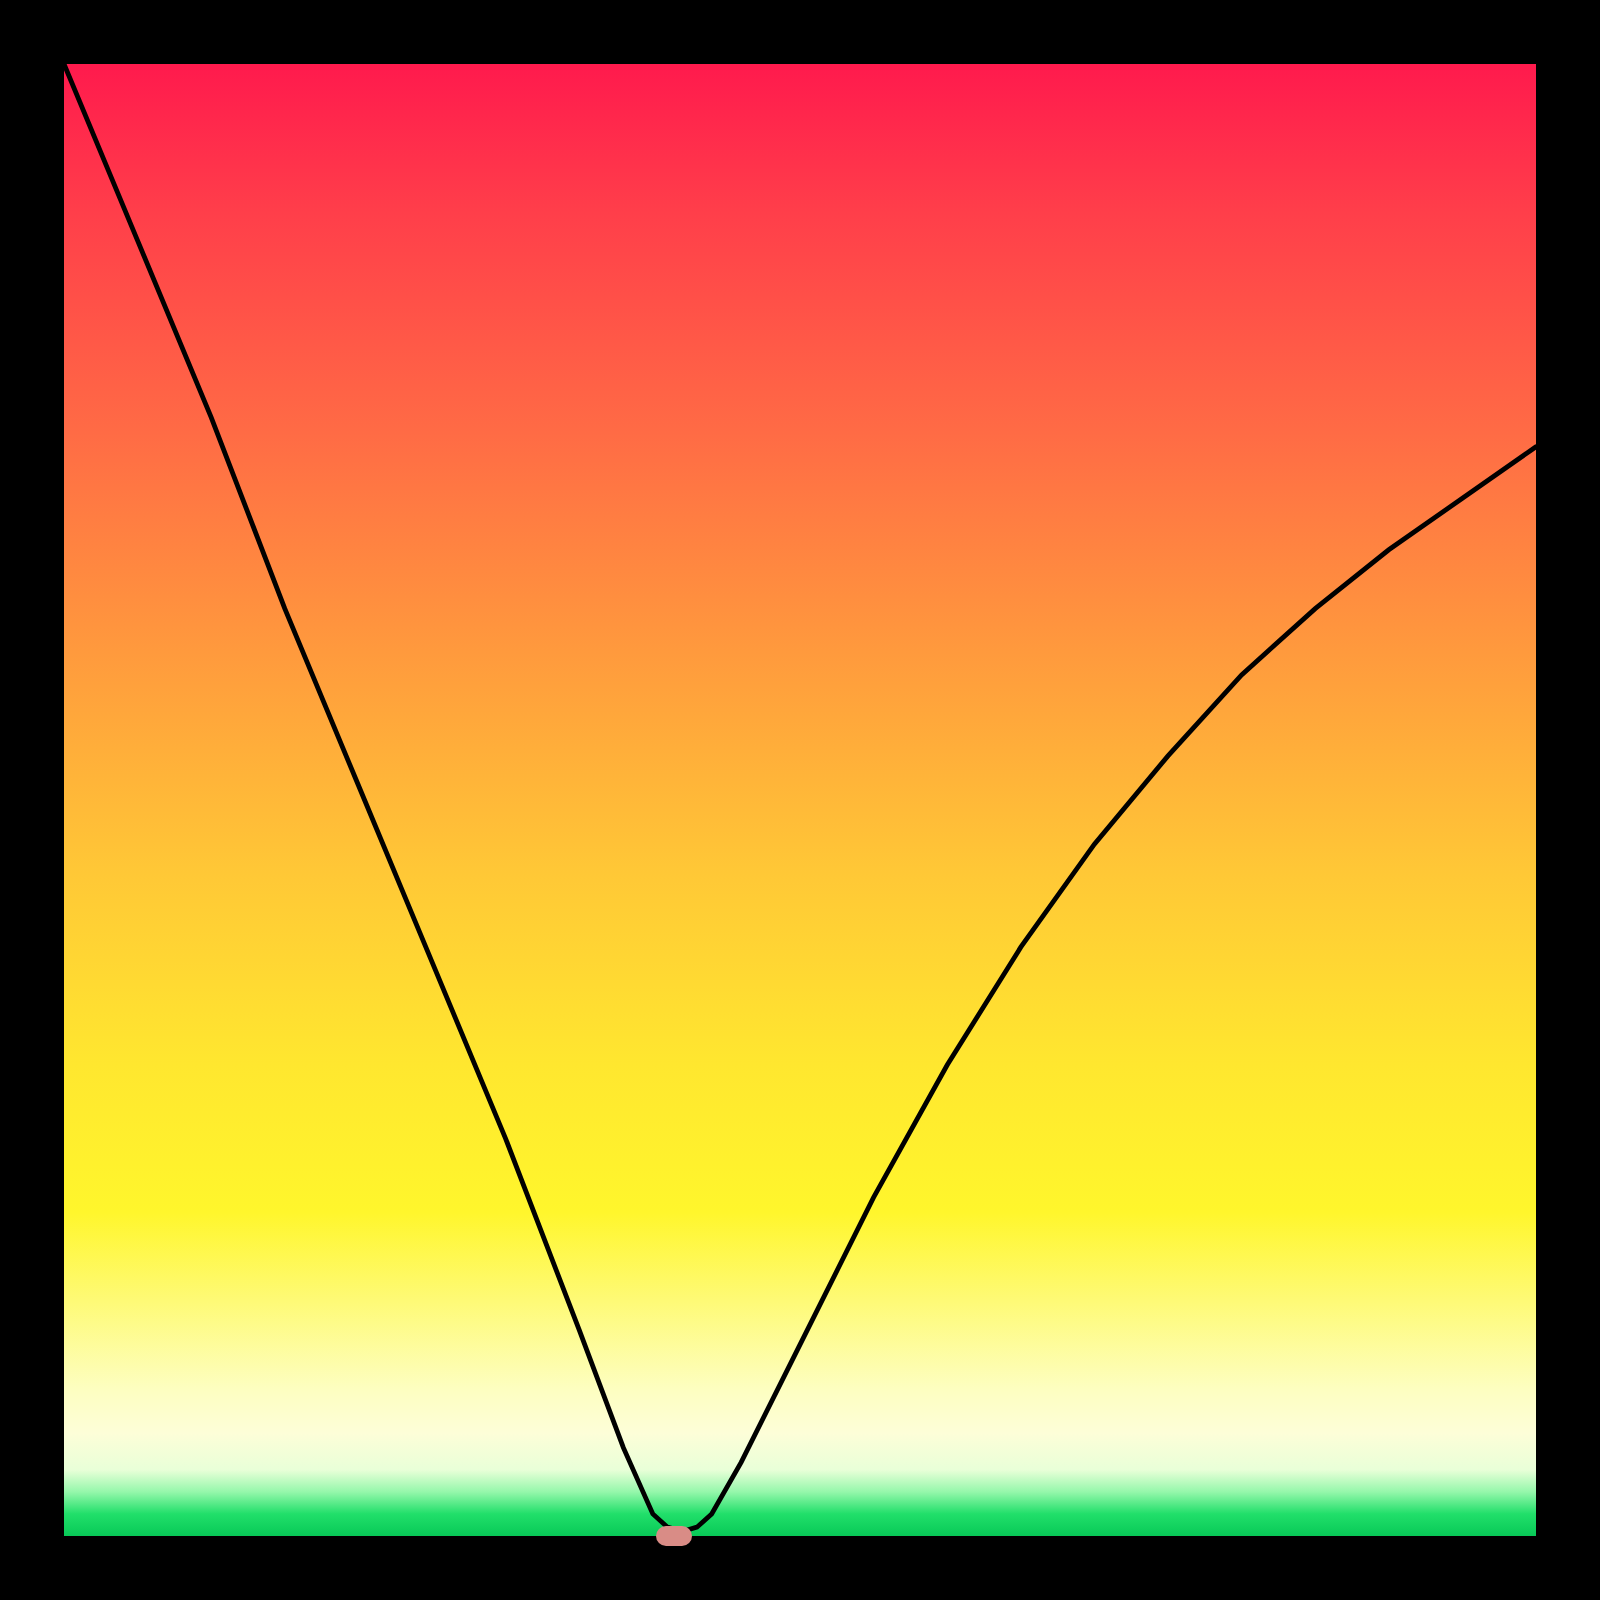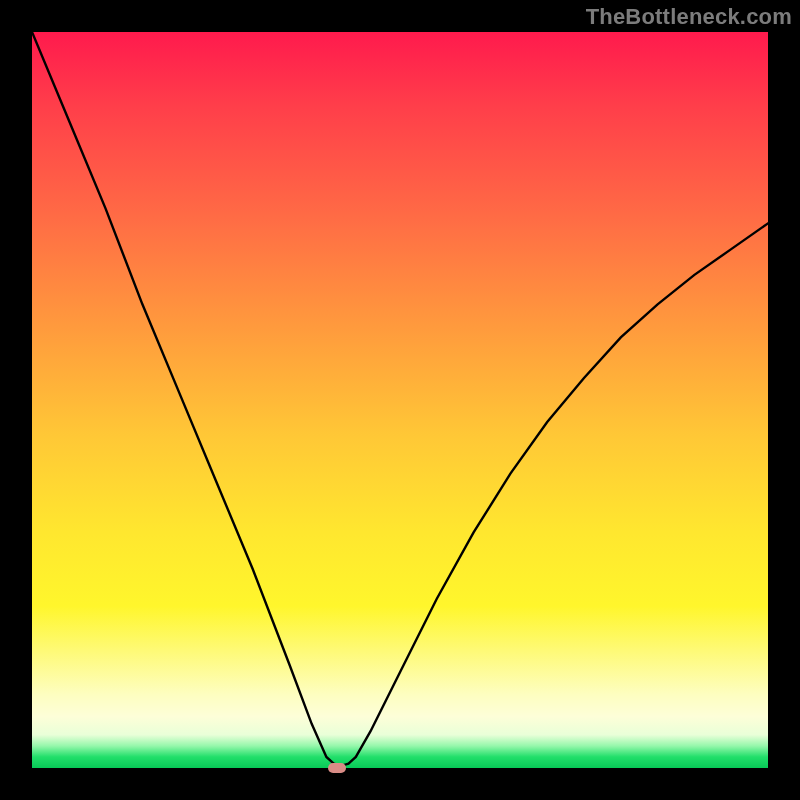--- a/index.html
+++ b/index.html
@@ -64,14 +64,13 @@
 
 <div class="frame">
 
   <div class="plot-area">
     <svg class="curve-svg" viewBox="0 0 736 736" preserveAspectRatio="none">
       <path id="curve-path" d="M0.00 0.00 L36.80 88.32 L73.60 176.64 L110.40 272.32 L147.20 360.64 L184.00 448.96 L220.80 537.28 L257.60 632.96 L279.68 691.84 L294.40 724.96 L301.76 731.58 L309.12 733.79 L316.48 731.58 L323.84 724.96 L338.56 699.20 L368.00 640.32 L404.80 566.72 L441.60 500.48 L478.40 441.60 L515.20 390.08 L552.00 345.92 L588.80 305.44 L625.60 272.32 L662.40 242.88 L699.20 217.12 L736.00 191.36" fill="none" stroke="#000" stroke-width="2.4" stroke-linecap="round"></path>
     </svg>
     <div id="min-marker" class="marker" style="left: 305.44px; top: 736px;"></div>
   </div>
 
-  <div class="watermark">TheBottleneck.com</div>
 </div>
 
 </body></html>

